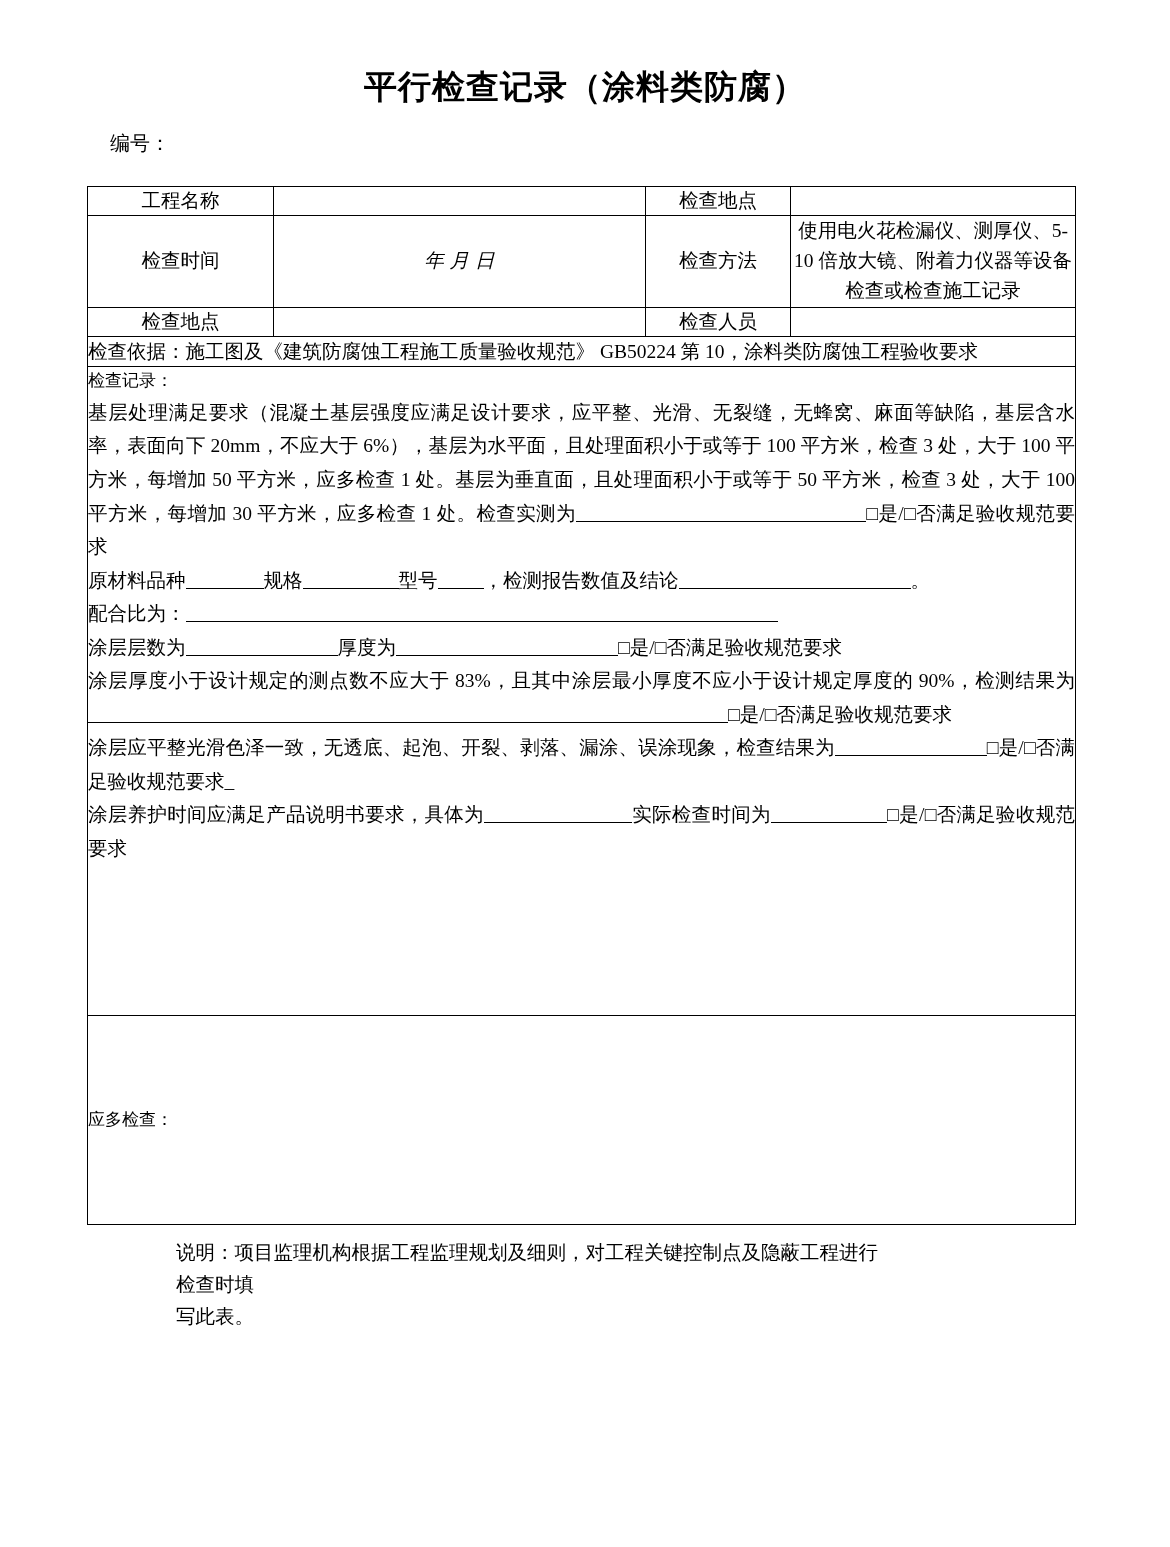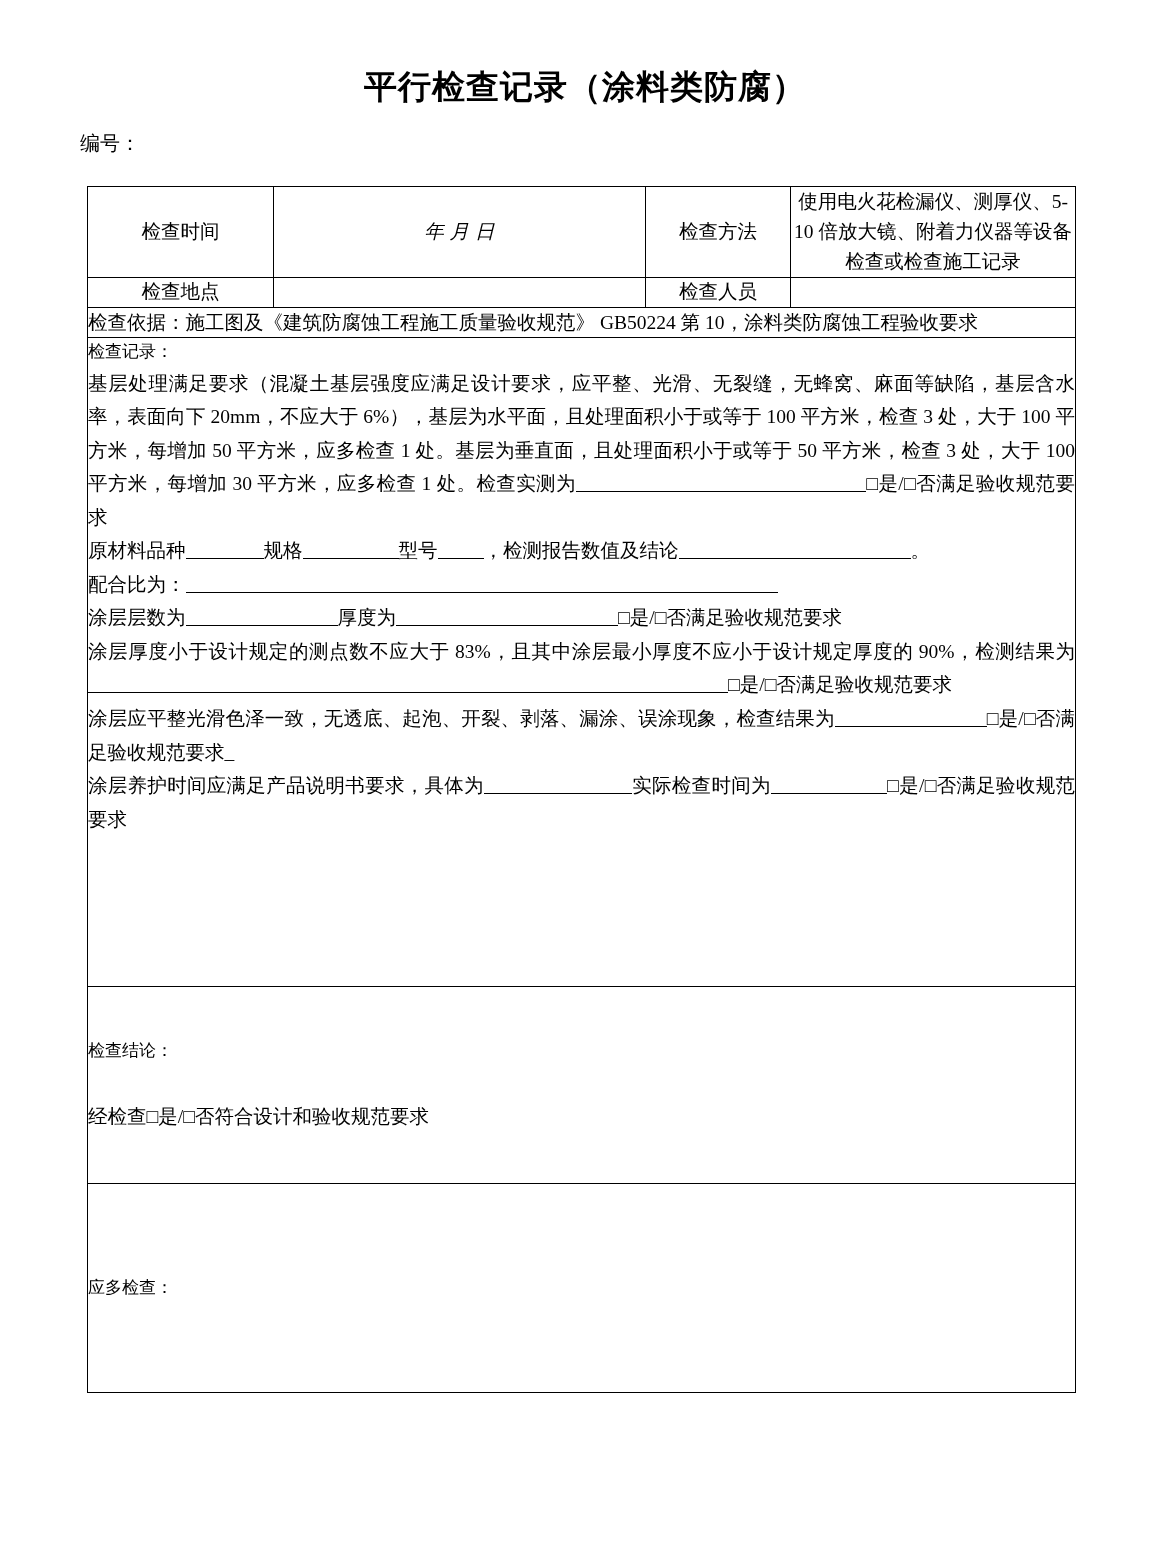--- a/index.html
+++ b/index.html
@@ -26,21 +26,21 @@
     font-size: 33px;
     font-weight: bold;
     letter-spacing: 1px;
     margin: 0;
     padding-top: 68px;
     line-height: 1.2;
     font-family: "Liberation Serif", "DejaVu Serif", serif;
   }
   .serial-line {
     margin: 0;
-    padding-left: 80px;
+    padding-left: 110px;
     padding-top: 22px;
     font-size: 20px;
     line-height: 1.3;
   }
   table.main {
     border-collapse: collapse;
     table-layout: fixed;
     margin-left: 87px;
     margin-top: 30px;
     width: 988px;
@@ -130,20 +130,26 @@
 
   <table class="main">
     <colgroup>
       <col style="width:186px">
       <col style="width:372px">
       <col style="width:145px">
       <col style="width:285px">
     </colgroup>
     <tbody>
       <tr>
+        <td class="lbl">工程名称</td>
+        <td class="val"></td>
+        <td class="lbl">检查地点</td>
+        <td class="val"></td>
+      </tr>
+      <tr>
         <td class="lbl">检查时间</td>
         <td class="val date-val">年    月    日</td>
         <td class="lbl">检查方法</td>
         <td class="val-method">使用电火花检漏仪、测厚仪、5-10 倍放大镜、附着力仪器等设备检查或检查施工记录</td>
       </tr>
       <tr>
         <td class="lbl">检查地点</td>
         <td class="val"></td>
         <td class="lbl">检查人员</td>
         <td class="val"></td>
@@ -167,32 +173,27 @@
             <p><span>涂层厚度小于设计规定的测点数不应大于 83%，且其中涂层最小厚度不应小于设计规定厚度的 90%，检测结果为</span><span class="u" style="width:640px"></span><span>□是/□否满足验收规范要求</span></p>
 
             <p><span>涂层应平整光滑色泽一致，无透底、起泡、开裂、剥落、漏涂、误涂现象，检查结果为</span><span class="u" style="width:152px"></span><span>□是/□否满足验收规范要求_</span></p>
 
             <p><span>涂层养护时间应满足产品说明书要求，具体为</span><span class="u" style="width:148px"></span><span>实际检查时间为</span><span class="u" style="width:116px"></span><span>□是/□否满足验收规范要求</span></p>
           </div>
           <div class="spacer-tall"></div>
         </td>
       </tr>
       <tr>
-        <td class="bodycell" colspan="4" style="height:196px">
-          <div class="blk">
-            <p class="heading-line">检查结论：</p>
-            <div class="conc-gap"></div>
-            <p>经检查□是/□否符合设计和验收规范要求</p>
-          </div>
-        </td>
-      </tr>
-      <tr>
         <td class="bodycell" colspan="4" style="height:208px">
           <div class="blk">
             <p class="heading-line">应多检查：</p>
           </div>
         </td>
       </tr>
     </tbody>
   </table>
 
+  <div class="note">
+    <p>说明：项目监理机构根据工程监理规划及细则，对工程关键控制点及隐蔽工程进行检查时填</p>
+    <p>写此表。</p>
+  </div>
 
 </div>
 
 </body></html>

